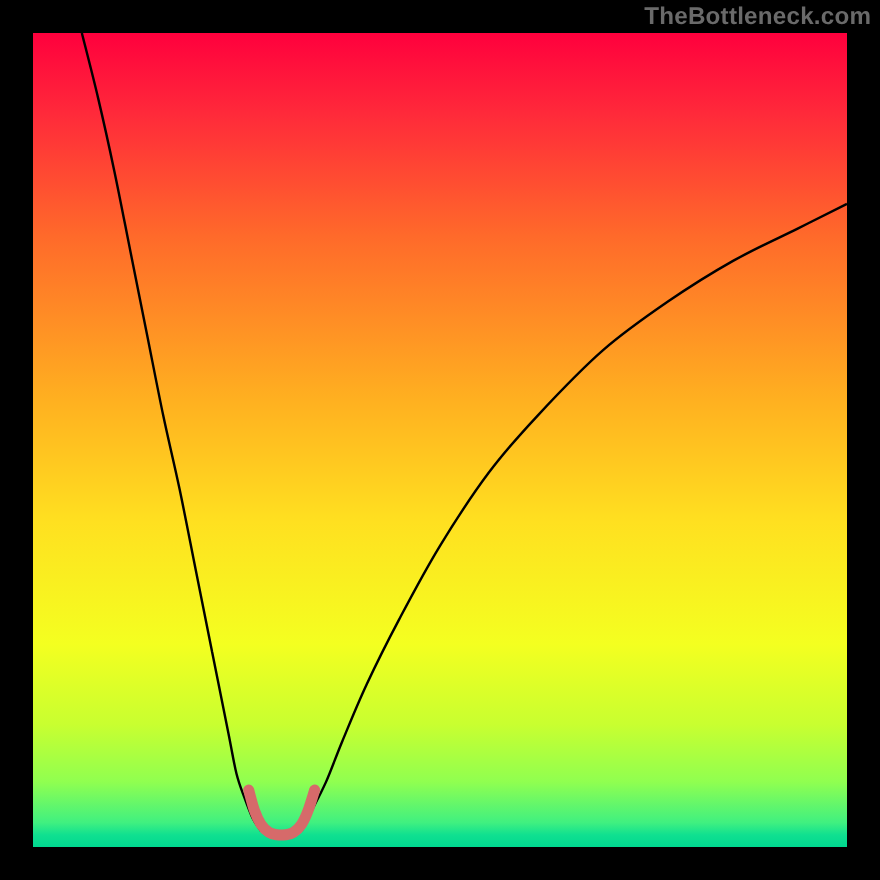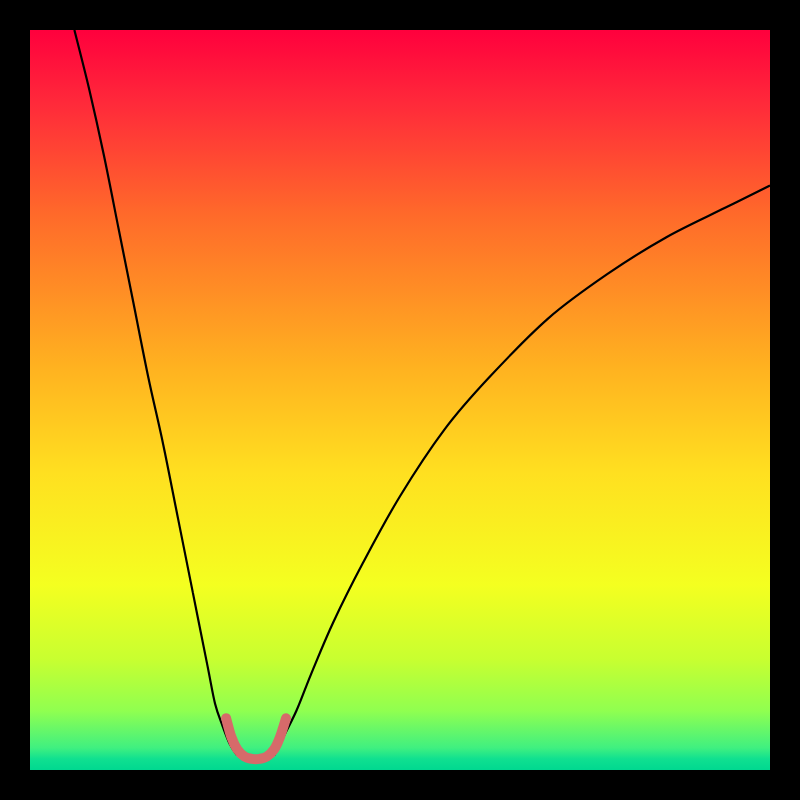--- a/index.html
+++ b/index.html
@@ -37,20 +37,21 @@
   svg.curves {
     position: absolute;
     inset: 0;
     z-index: 2;
   }
 </style>
 </head>
 <body>
 
 <div class="frame">
+  <div class="watermark">TheBottleneck.com</div>
   <div class="plot-container">
     <svg class="gradient-bg" viewBox="0 0 740 740" preserveAspectRatio="none">
       <defs>
         <linearGradient id="bg-grad" x1="0" y1="0" x2="0" y2="1">
             <stop offset="0%" stop-color="#ff003d"></stop>
             <stop offset="10%" stop-color="#ff2a3a"></stop>
             <stop offset="25%" stop-color="#ff6a2a"></stop>
             <stop offset="45%" stop-color="#ffb020"></stop>
             <stop offset="60%" stop-color="#ffe020"></stop>
             <stop offset="75%" stop-color="#f4ff20"></stop>

